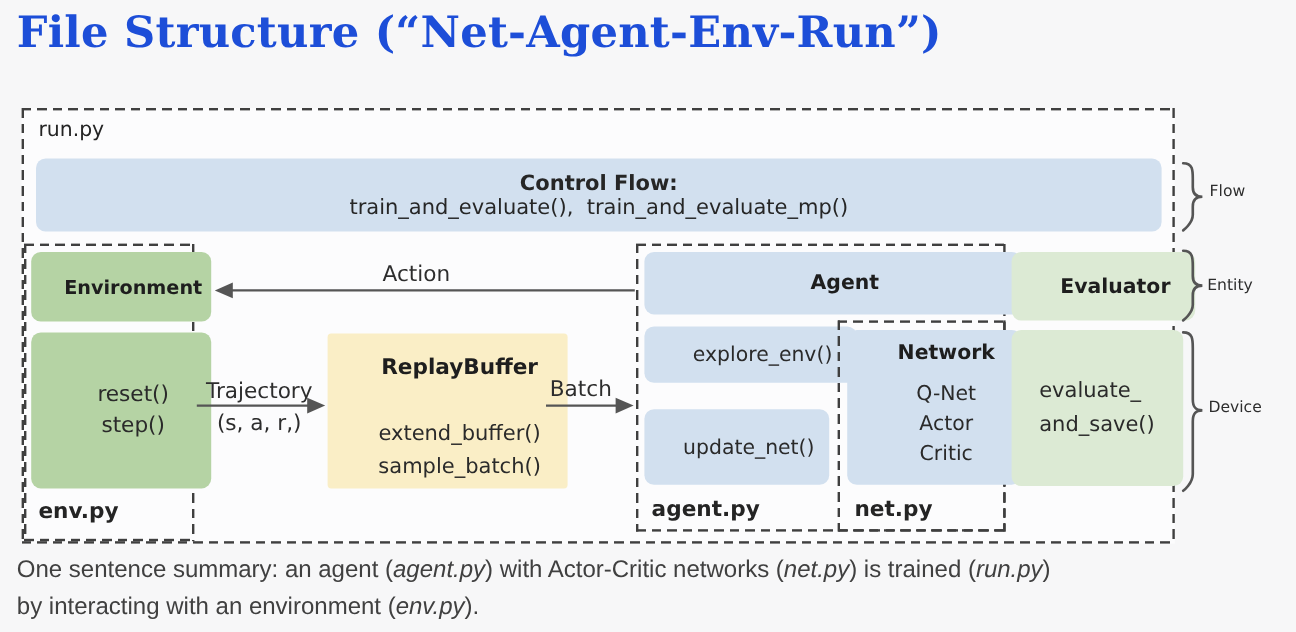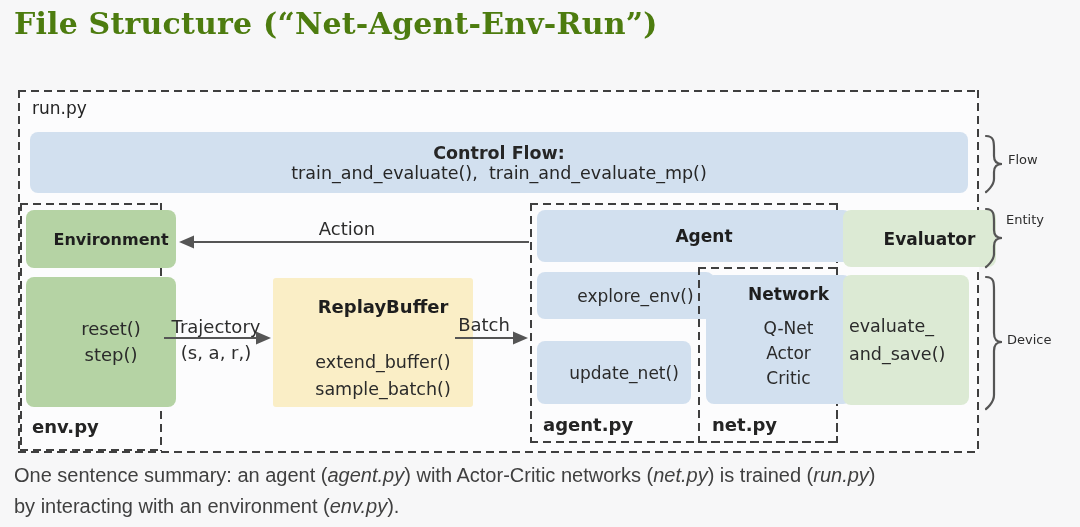--- a/index.html
+++ b/index.html
@@ -6,21 +6,21 @@
   body { background: #f7f7f8; }
   .stage {
     position: relative; width: 1080px; height: 527px;
     background: #f7f7f8; overflow: hidden;
     font-family: "DejaVu Sans", sans-serif; color: #222;
   }
   .abs { position: absolute; }
   .page-title {
     left: 14px; top: 6px; width: 1050px;
     font-family: "DejaVu Serif", serif; font-weight: bold;
-    font-size: 30px; color: #4d7c0f; letter-spacing: 0.2px;
+    font-size: 36px; color: #1d4ed8; letter-spacing: 0.2px;
   }
   
   .dashed {
     position: absolute;
     background-image:
       repeating-linear-gradient(90deg, var(--dash) 0 8px, transparent 8px 13px),
       repeating-linear-gradient(90deg, var(--dash) 0 8px, transparent 8px 13px),
       repeating-linear-gradient(180deg, var(--dash) 0 8px, transparent 8px 13px),
       repeating-linear-gradient(180deg, var(--dash) 0 8px, transparent 8px 13px);
     background-position: left top, left bottom, left top, right top;
@@ -69,32 +69,32 @@
   .agent-file { left: 543px; top: 414px; }
 
   .network-panel { left: 706px; top: 275px; width: 125px; height: 129px; justify-content: flex-start; }
   .network-panel .bold-title { font-size: 17px; margin-top: 9px; }
   .network-panel .net-items { margin-top: 12px; }
   .network-panel .method { font-size: 17px; line-height: 25px; }
   .net-file { left: 712px; top: 414px; }
 
   .evaluator-box { left: 843px; top: 210px; width: 133px; height: 57px; }
   .evaluator-box .bold-title { font-size: 17px; }
-  .evalsave-box  { left: 843px; top: 275px; width: 133px; height: 130px; align-items: flex-start; padding-left: 6px; width: 120px; }
+  .evalsave-box  { left: 843px; top: 275px; width: 133px; height: 130px; align-items: flex-start; padding-left: 23px; width: 120px; }
   .evalsave-box .method { font-size: 17.5px; text-align: left; line-height: 28px; }
 
   .arrow-label { font-size: 18px; color: #2d2d2d; text-align: center; }
   .lbl-action     { left: 290px; top: 218px; width: 114px; }
   .lbl-trajectory { left: 164px; top: 316px; width: 104px; }
   .lbl-sar        { left: 164px; top: 342px; width: 104px; }
   .lbl-batch      { left: 453px; top: 314px; width: 62px; }
 
   .brace-label { font-size: 13px; color: #2d2d2d; }
   .lbl-flow   { left: 1008px; top: 152px; }
-  .lbl-entity { left: 1006px; top: 212px; }
+  .lbl-entity { left: 1006px; top: 231px; }
   .lbl-device { left: 1007px; top: 332px; }
 
   .svg-overlay { position: absolute; left: 0; top: 0; pointer-events: none; }
 
   .summary {
     left: 14px; top: 460px; width: 1058px;
     font-family: "Liberation Sans", sans-serif;
     font-size: 20px; line-height: 31px; color: #404040;
   }
 </style>

